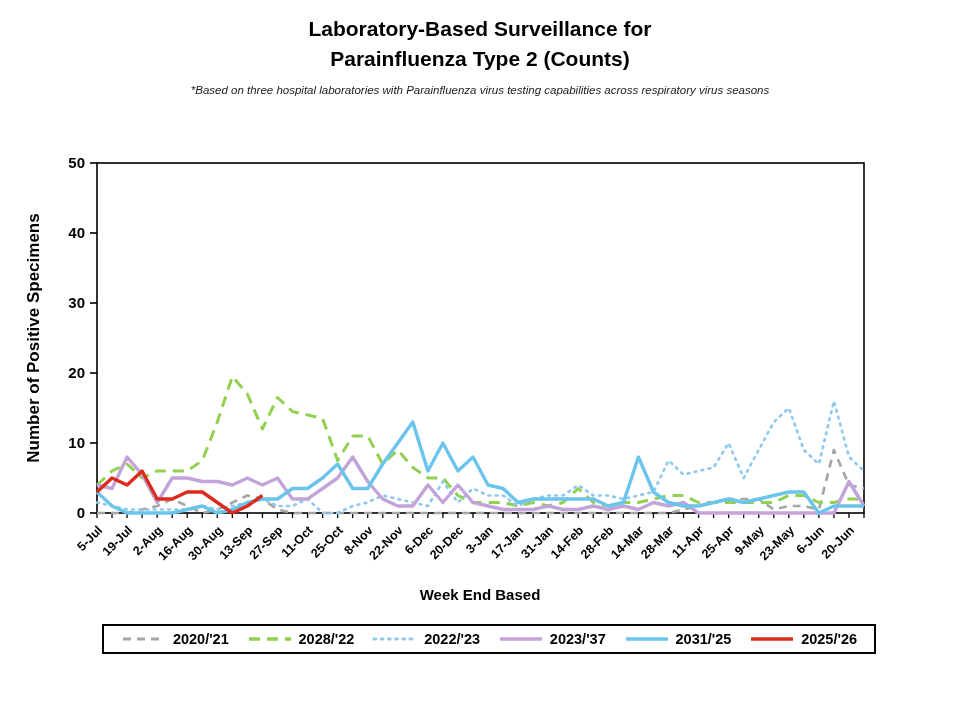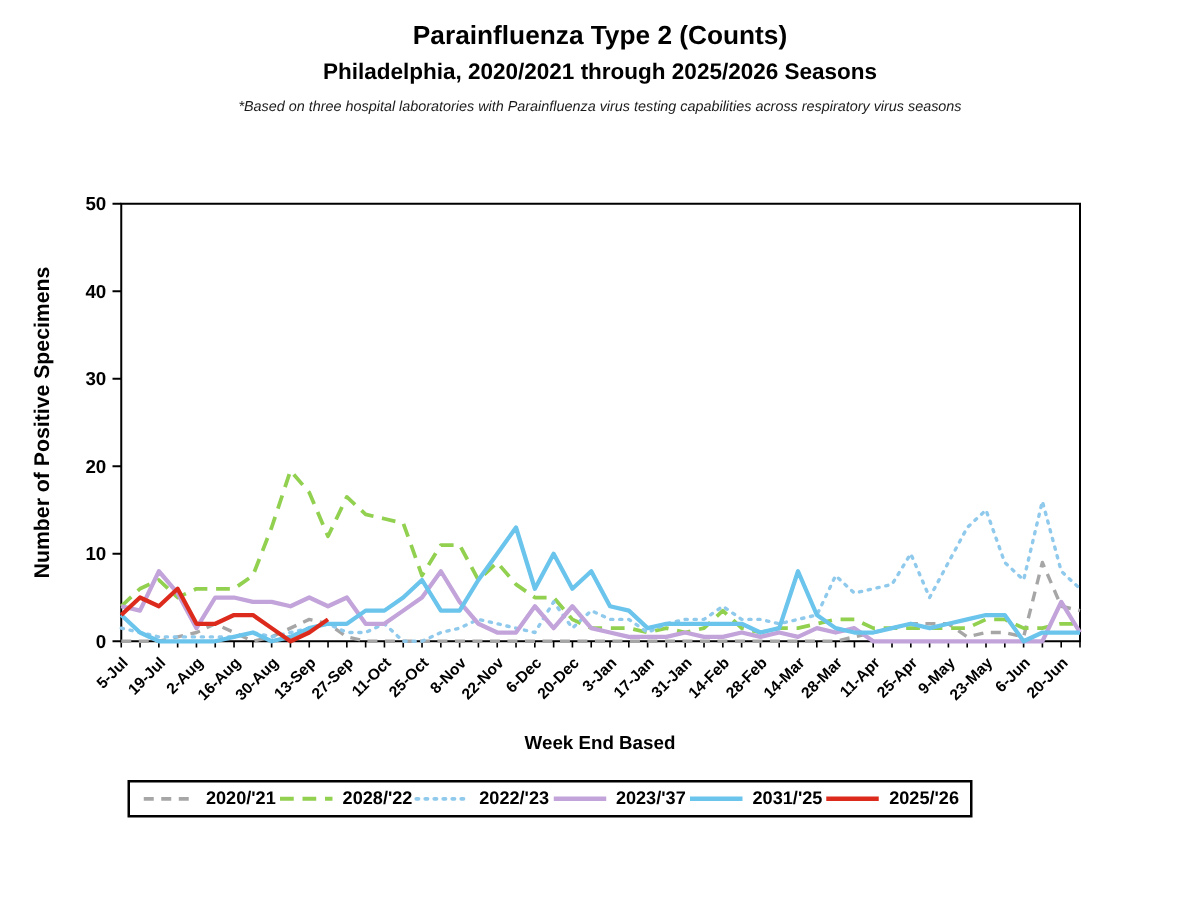--- a/index.html
+++ b/index.html
@@ -8,21 +8,21 @@
   .titles{position:absolute;top:14px;left:0;width:960px;text-align:center;}
   .title-main{font-size:21px;font-weight:bold;line-height:1.45;}
   .title-sub{font-size:18px;font-weight:bold;line-height:1.5;}
   .footnote{margin:7px auto 0;max-width:700px;font-size:11.5px;font-style:italic;
             line-height:1.55;color:#1a1a1a;}
   #chart-svg{position:absolute;left:0;top:0;}
   .y-axis-title{position:absolute;left:34px;top:338px;transform:translate(-50%,-50%) rotate(-90deg);
                 white-space:nowrap;font-size:17px;font-weight:bold;}
   .x-axis-title{position:absolute;left:0;top:586px;width:960px;text-align:center;
                 font-size:15px;font-weight:bold;}
-  .legend{position:absolute;left:102px;top:624px;width:676px;height:30px;border:2px solid #000;
+  .legend{position:absolute;left:102px;top:624px;width:774px;height:30px;border:2px solid #000;
           display:flex;align-items:center;justify-content:space-around;padding:0 8px;box-sizing:border-box;}
   .legend-item{display:flex;align-items:center;gap:6px;}
   .legend-label{font-size:14.5px;font-weight:bold;}
 </style>
 </head>
 <body>
 
 <div class="page">
 
   <svg id="chart-svg" width="960" height="720">
@@ -119,22 +119,22 @@
       <line x1="864" y1="513" x2="864" y2="518" stroke="#000" stroke-width="1.3"></line>
       <path d="M97.0 513.0 L112.0 513.0 L127.1 513.0 L142.1 509.5 L157.2 506.0 L172.2 499.0 L187.2 506.0 L202.3 513.0 L217.3 509.5 L232.4 502.5 L247.4 495.5 L262.4 499.0 L277.5 509.5 L292.5 513.0 L307.5 513.0 L322.6 513.0 L337.6 513.0 L352.7 513.0 L367.7 513.0 L382.7 513.0 L397.8 513.0 L412.8 513.0 L427.9 513.0 L442.9 513.0 L457.9 513.0 L473.0 513.0 L488.0 513.0 L503.1 513.0 L518.1 513.0 L533.1 513.0 L548.2 513.0 L563.2 513.0 L578.3 513.0 L593.3 513.0 L608.3 513.0 L623.4 513.0 L638.4 513.0 L653.5 513.0 L668.5 513.0 L683.5 509.5 L698.6 506.0 L713.6 502.5 L728.6 499.0 L743.7 499.0 L758.7 499.0 L773.8 509.5 L788.8 506.0 L803.8 506.0 L818.9 509.5 L833.9 450.0 L849.0 485.0 L864.0 488.5" fill="none" stroke="#a6a6a6" stroke-width="2.7" stroke-linejoin="round" stroke-linecap="butt" stroke-dasharray="8 6"></path>
       <path d="M97.0 485.0 L112.0 471.0 L127.1 464.0 L142.1 478.0 L157.2 471.0 L172.2 471.0 L187.2 471.0 L202.3 460.5 L217.3 422.0 L232.4 376.5 L247.4 394.0 L262.4 429.0 L277.5 397.5 L292.5 411.5 L307.5 415.0 L322.6 418.5 L337.6 460.5 L352.7 436.0 L367.7 436.0 L382.7 464.0 L397.8 450.0 L412.8 467.5 L427.9 478.0 L442.9 478.0 L457.9 495.5 L473.0 502.5 L488.0 502.5 L503.1 502.5 L518.1 506.0 L533.1 502.5 L548.2 506.0 L563.2 502.5 L578.3 488.5 L593.3 502.5 L608.3 506.0 L623.4 502.5 L638.4 502.5 L653.5 499.0 L668.5 495.5 L683.5 495.5 L698.6 502.5 L713.6 502.5 L728.6 502.5 L743.7 502.5 L758.7 502.5 L773.8 502.5 L788.8 495.5 L803.8 495.5 L818.9 502.5 L833.9 502.5 L849.0 499.0 L864.0 499.0" fill="none" stroke="#92d050" stroke-width="3" stroke-linejoin="round" stroke-linecap="butt" stroke-dasharray="11 7"></path>
       <path d="M97.0 502.5 L112.0 506.0 L127.1 509.5 L142.1 509.5 L157.2 509.5 L172.2 509.5 L187.2 509.5 L202.3 506.0 L217.3 509.5 L232.4 506.0 L247.4 502.5 L262.4 499.0 L277.5 506.0 L292.5 506.0 L307.5 499.0 L322.6 513.0 L337.6 513.0 L352.7 506.0 L367.7 502.5 L382.7 495.5 L397.8 499.0 L412.8 502.5 L427.9 506.0 L442.9 481.5 L457.9 502.5 L473.0 488.5 L488.0 495.5 L503.1 495.5 L518.1 506.0 L533.1 499.0 L548.2 495.5 L563.2 495.5 L578.3 485.0 L593.3 495.5 L608.3 495.5 L623.4 499.0 L638.4 495.5 L653.5 492.0 L668.5 460.5 L683.5 474.5 L698.6 471.0 L713.6 467.5 L728.6 443.0 L743.7 478.0 L758.7 450.0 L773.8 422.0 L788.8 408.0 L803.8 450.0 L818.9 464.0 L833.9 401.0 L849.0 457.0 L864.0 471.0" fill="none" stroke="#8fc9ec" stroke-width="2.7" stroke-linejoin="round" stroke-linecap="round" stroke-dasharray="1.8 5.4"></path>
       <path d="M97.0 485.0 L112.0 488.5 L127.1 457.0 L142.1 474.5 L157.2 502.5 L172.2 478.0 L187.2 478.0 L202.3 481.5 L217.3 481.5 L232.4 485.0 L247.4 478.0 L262.4 485.0 L277.5 478.0 L292.5 499.0 L307.5 499.0 L322.6 488.5 L337.6 478.0 L352.7 457.0 L367.7 481.5 L382.7 499.0 L397.8 506.0 L412.8 506.0 L427.9 485.0 L442.9 502.5 L457.9 485.0 L473.0 502.5 L488.0 506.0 L503.1 509.5 L518.1 509.5 L533.1 509.5 L548.2 506.0 L563.2 509.5 L578.3 509.5 L593.3 506.0 L608.3 509.5 L623.4 506.0 L638.4 509.5 L653.5 502.5 L668.5 506.0 L683.5 502.5 L698.6 513.0 L713.6 513.0 L728.6 513.0 L743.7 513.0 L758.7 513.0 L773.8 513.0 L788.8 513.0 L803.8 513.0 L818.9 513.0 L833.9 513.0 L849.0 481.5 L864.0 506.0" fill="none" stroke="#c2a3da" stroke-width="3.4" stroke-linejoin="round" stroke-linecap="butt"></path>
       <path d="M97.0 492.0 L112.0 506.0 L127.1 513.0 L142.1 513.0 L157.2 513.0 L172.2 513.0 L187.2 509.5 L202.3 506.0 L217.3 513.0 L232.4 509.5 L247.4 502.5 L262.4 499.0 L277.5 499.0 L292.5 488.5 L307.5 488.5 L322.6 478.0 L337.6 464.0 L352.7 488.5 L367.7 488.5 L382.7 464.0 L397.8 443.0 L412.8 422.0 L427.9 471.0 L442.9 443.0 L457.9 471.0 L473.0 457.0 L488.0 485.0 L503.1 488.5 L518.1 502.5 L533.1 499.0 L548.2 499.0 L563.2 499.0 L578.3 499.0 L593.3 499.0 L608.3 506.0 L623.4 502.5 L638.4 457.0 L653.5 492.0 L668.5 502.5 L683.5 506.0 L698.6 506.0 L713.6 502.5 L728.6 499.0 L743.7 502.5 L758.7 499.0 L773.8 495.5 L788.8 492.0 L803.8 492.0 L818.9 513.0 L833.9 506.0 L849.0 506.0 L864.0 506.0" fill="none" stroke="#6ac4ec" stroke-width="3.4" stroke-linejoin="round" stroke-linecap="butt"></path>
       <path d="M97.0 492.0 L112.0 478.0 L127.1 485.0 L142.1 471.0 L157.2 499.0 L172.2 499.0 L187.2 492.0 L202.3 492.0 L217.3 502.5 L232.4 513.0 L247.4 506.0 L262.4 495.5" fill="none" stroke="#dc2b1c" stroke-width="3.4" stroke-linejoin="round" stroke-linecap="butt"></path>
     </svg>
 
   <div class="titles">
+    <div class="title-main">Laboratory-Based Surveillance for</div>
     <div class="title-main">Parainfluenza Type 2 (Counts)</div>
-    <div class="title-sub">Philadelphia, 2020/2021 through 2025/2026 Seasons</div>
     <div class="footnote">*Based on three hospital laboratories with Parainfluenza virus testing capabilities across respiratory virus seasons</div>
   </div>
 
   <div class="y-axis-title">Number of Positive Specimens</div>
   <div class="x-axis-title">Week End Based</div>
 
   <div class="legend" id="legend">
       <div class="legend-item">
         <svg width="46" height="10">
           <line x1="2" y1="5" x2="44" y2="5" stroke="#a6a6a6" stroke-width="3" stroke-linecap="butt" stroke-dasharray="8 6"></line>

